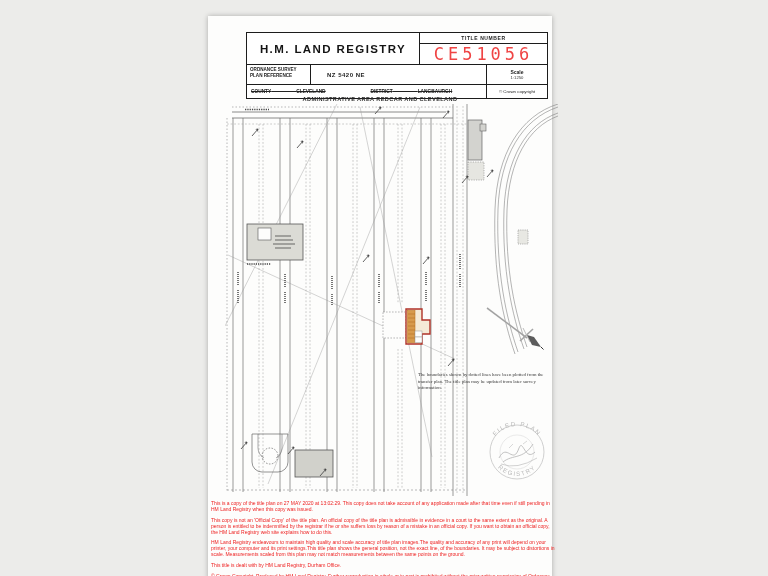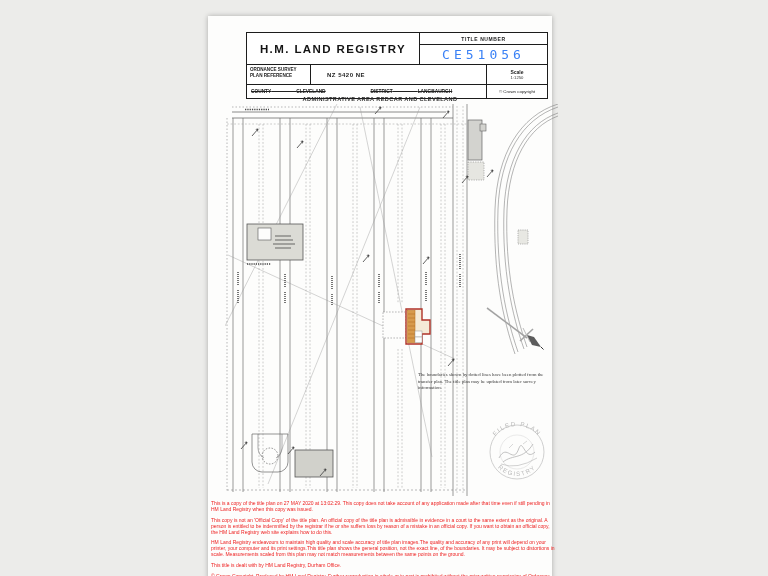--- a/index.html
+++ b/index.html
@@ -9,21 +9,21 @@
         background:#fdfdfc;box-shadow:0 0 5px rgba(0,0,0,.28);}
   
   .hdr{position:absolute;left:38px;top:16px;width:302px;border:1.6px solid #1c1c1c;background:#fff;box-sizing:border-box;}
   .hdr-row1{display:flex;height:31px;border-bottom:1px solid #1c1c1c;}
   .hdr-org{flex:0 0 172px;border-right:1px solid #1c1c1c;display:flex;align-items:center;justify-content:center;
            font-size:11.5px;font-weight:bold;letter-spacing:1.4px;color:#141414;}
   .hdr-tn{flex:1;display:flex;flex-direction:column;}
   .tn-label{height:11px;border-bottom:1px solid #1c1c1c;display:flex;align-items:center;justify-content:center;
             font-size:5px;font-weight:bold;letter-spacing:.6px;color:#222;}
   .tn-value{flex:1;display:flex;align-items:center;justify-content:center;
-            font-family:"DejaVu Sans Mono",monospace;font-size:13px;letter-spacing:4px;color:#3b82f6;}
+            font-family:"DejaVu Sans Mono",monospace;font-size:17px;letter-spacing:4px;color:#ef4444;}
   .hdr-row2{display:flex;height:19px;border-bottom:1px solid #1c1c1c;}
   .os-label{flex:0 0 64px;border-right:1px solid #1c1c1c;padding:2px 0 0 3px;font-size:4.6px;font-weight:bold;
             line-height:1.3;color:#222;box-sizing:border-box;}
   .os-val{flex:1;display:flex;align-items:center;padding-left:16px;font-size:6px;font-weight:bold;color:#222;letter-spacing:.5px;}
   .scale-cell{flex:0 0 60px;border-left:1px solid #1c1c1c;display:flex;flex-direction:column;align-items:center;justify-content:center;}
   .scale-cell .s1{font-size:5px;font-weight:bold;color:#222;}
   .scale-cell .s2{font-size:4.2px;color:#333;}
   .hdr-row3{display:flex;height:13px;}
   .cd-cells{flex:1;display:flex;align-items:center;}
   .cd-cells .cell{flex:1;display:flex;align-items:center;padding-left:4px;font-size:4.8px;font-weight:bold;color:#222;}

